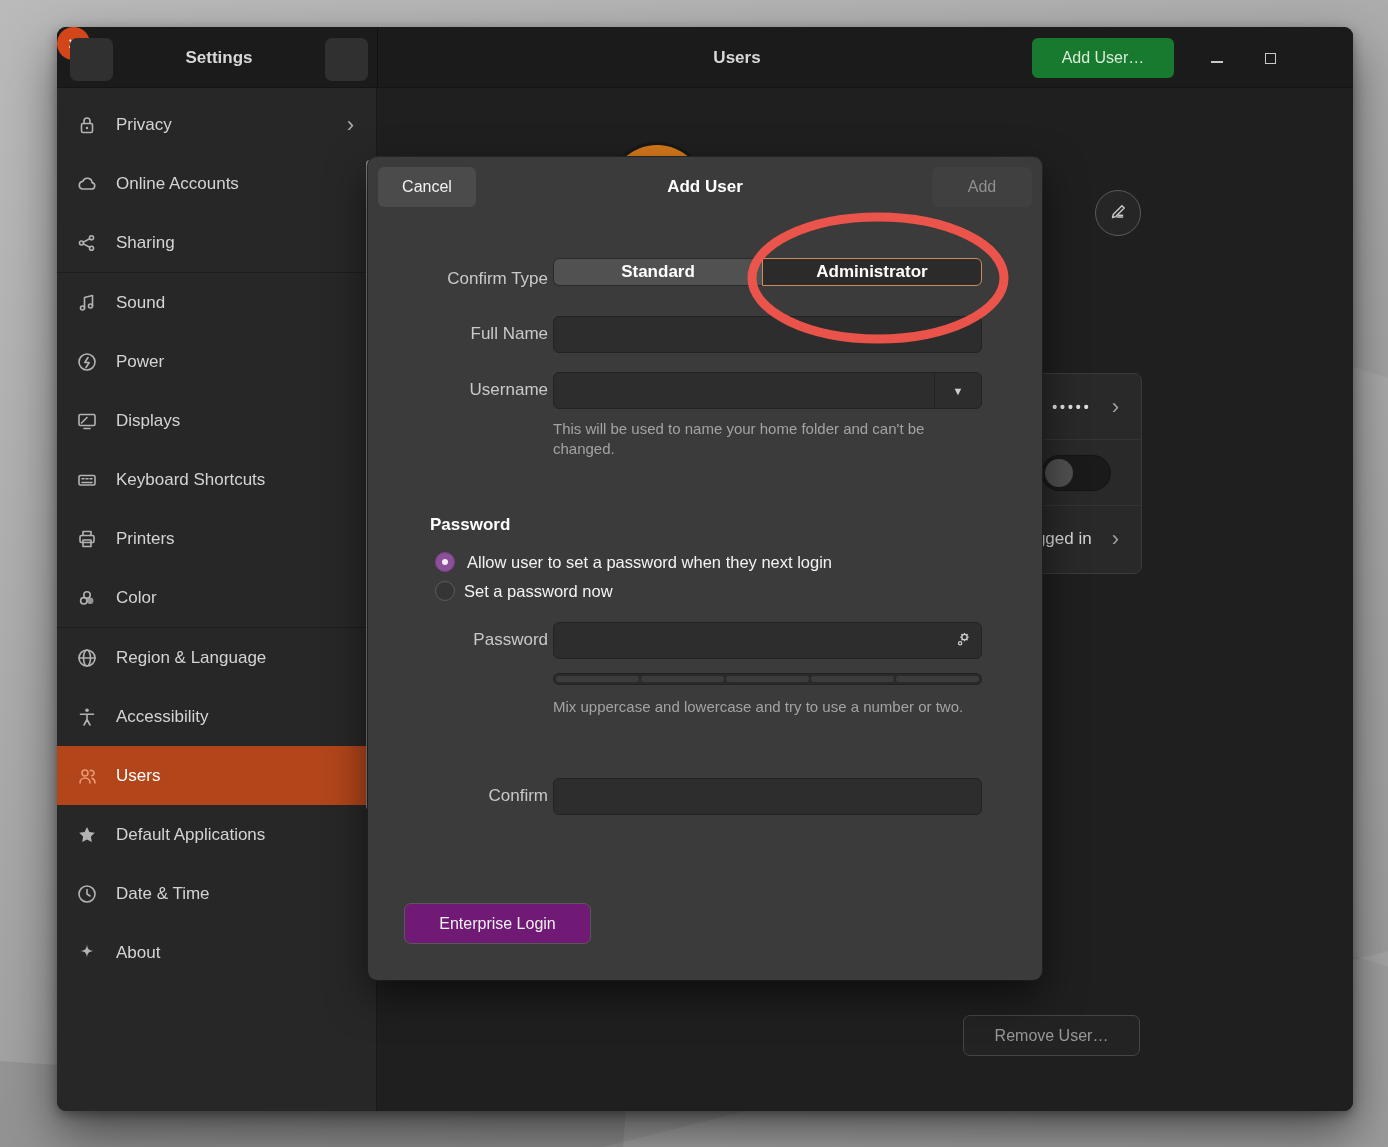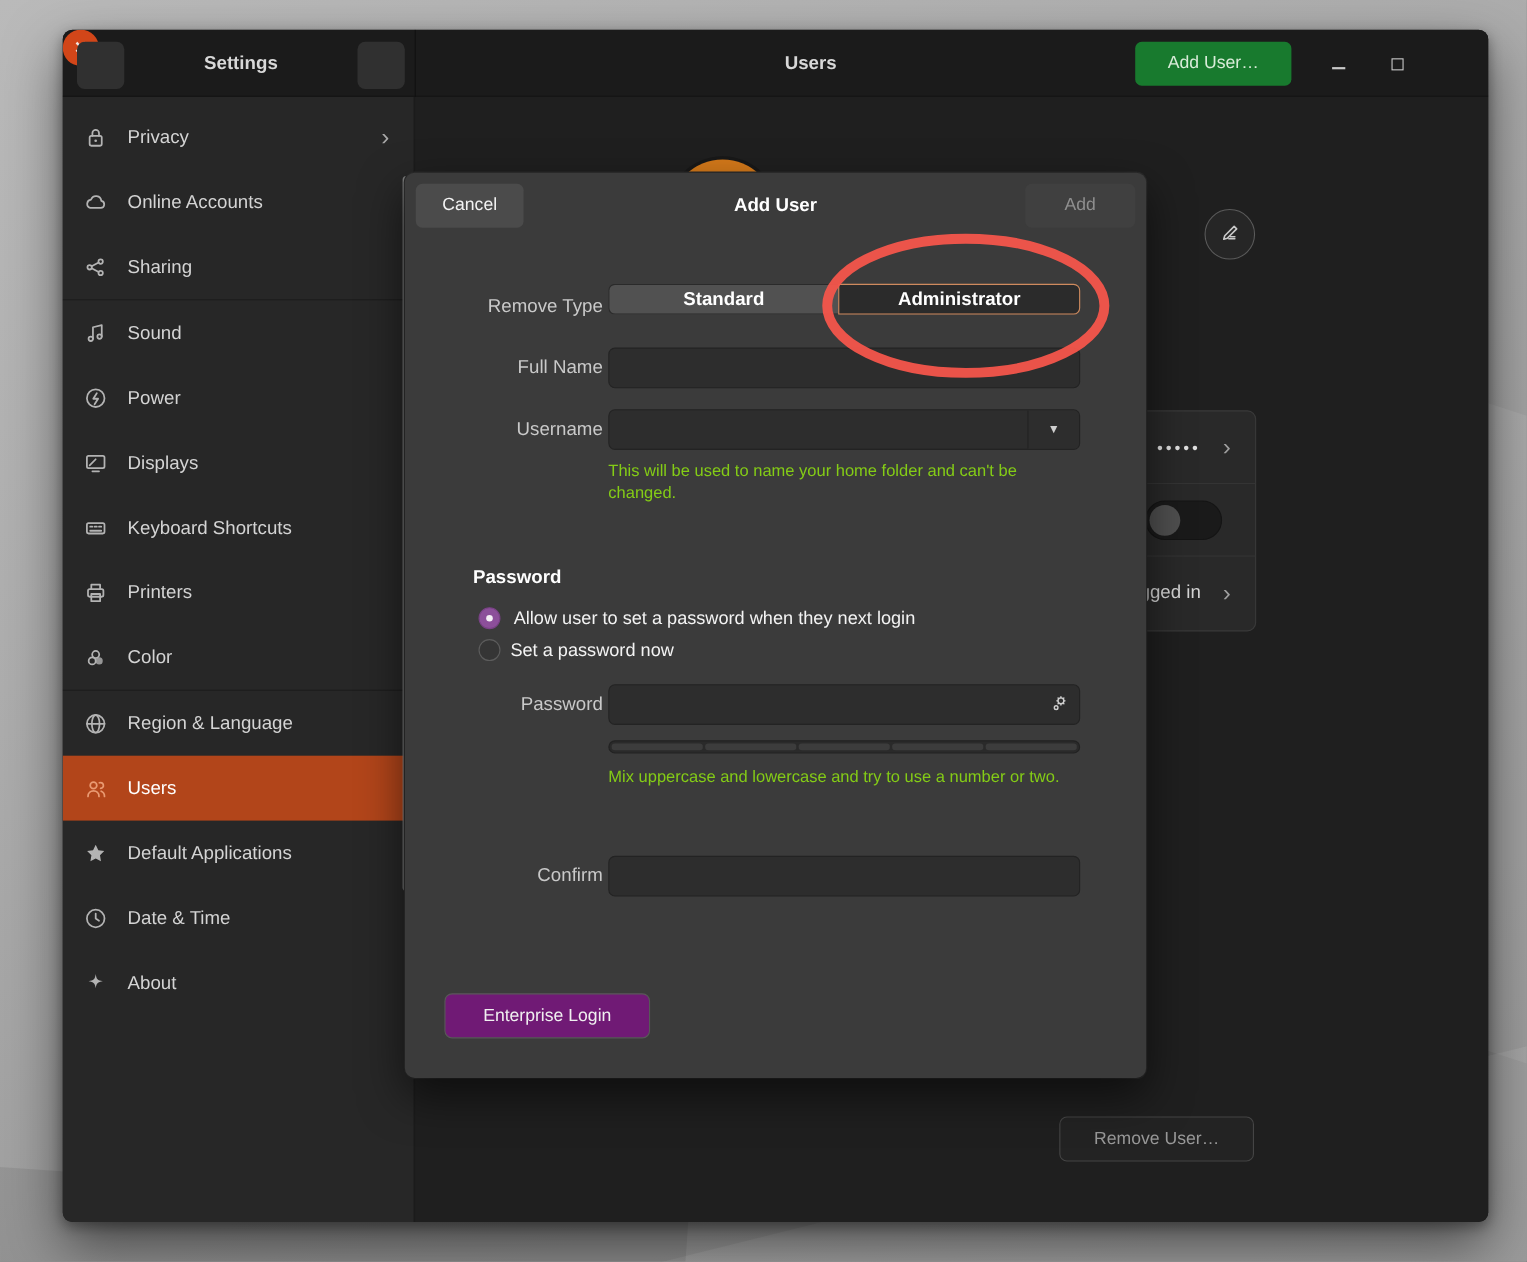--- a/index.html
+++ b/index.html
@@ -84,21 +84,21 @@
     color:#fff;font-size:17px;font-weight:bold;cursor:pointer;}
   #seg-admin{flex:1;background:#2b2b2b;border:1px solid #cf8a5e;border-radius:0 6px 6px 0;
     color:#fff;font-size:17px;font-weight:bold;box-shadow:inset 0 0 0 1px #2b2b2b;cursor:pointer;}
   .dlg-input{position:absolute;left:185px;width:429px;height:37px;background:#2d2d2d;border:1px solid #232323;border-radius:6px;
     color:#eee;font-size:16px;padding:0 10px;outline:none;}
   #fullname-input{top:159px;} #confirm-input{top:621px;}
   #username-combo{position:absolute;left:185px;top:215px;width:429px;height:37px;background:#2d2d2d;
     border:1px solid #232323;border-radius:6px;display:flex;overflow:hidden;}
   #username-input{flex:1;background:transparent;border:none;outline:none;color:#eee;font-size:16px;padding:0 10px;}
   #username-dd{flex:0 0 47px;border:none;border-left:1px solid #232323;background:#2d2d2d;color:#cfcfcf;font-size:11px;cursor:pointer;}
-  .help-text{position:absolute;left:185px;width:424px;color:#84cc16;font-size:15px;line-height:20px;}
+  .help-text{position:absolute;left:185px;width:424px;color:#a3a3a3;font-size:15px;line-height:20px;}
   #username-help{top:262px;}
   #pw-heading{position:absolute;left:62px;top:358px;color:#ffffff;font-weight:bold;font-size:17px;}
   .radio-row{position:absolute;left:67px;display:flex;align-items:center;gap:9px;cursor:pointer;}
   #radio-row-1{top:395px;gap:12px;} #radio-row-2{top:424px;}
   .radio{width:20px;height:20px;border-radius:50%;flex:none;position:relative;}
   .radio.on{background:#8c4f9a;border:1px solid #7a4287;}
   .radio.on::after{content:"";position:absolute;left:6px;top:6px;width:6px;height:6px;border-radius:50%;background:#f4eef5;}
   .radio.off{background:#353535;border:1px solid #5c5c5c;}
   .radio-label{color:#f3f3f3;font-size:16.5px;}
   #password-wrap{position:absolute;left:185px;top:465px;width:429px;height:37px;background:#2d2d2d;
@@ -261,20 +261,30 @@
         <span class="si-icon">
               <svg viewBox="0 0 24 24" fill="none" stroke="currentColor" stroke-width="1.6" stroke-linecap="round" stroke-linejoin="round">
                 <circle cx="12" cy="12" r="8"></circle>
                 <ellipse cx="12" cy="12" rx="3.5" ry="8"></ellipse>
                 <line x1="4" y1="12" x2="20" y2="12"></line>
               </svg>
             </span>
         <span class="si-label">Region &amp; Language</span>
 
       </div>
+          <div class="side-item">
+        <span class="si-icon">
+              <svg viewBox="0 0 24 24" fill="none" stroke="currentColor" stroke-width="1.6" stroke-linecap="round" stroke-linejoin="round">
+                <circle cx="12" cy="5.3" r="1.8" fill="currentColor" stroke="none"></circle>
+                <path d="M5.5 9.2h13M12 9.2v5.3l-3 5.5M12 14.5l3 5.5"></path>
+              </svg>
+            </span>
+        <span class="si-label">Accessibility</span>
+
+      </div>
           <div class="side-item selected" style="background: rgb(178, 69, 26);">
         <span class="si-icon">
               <svg viewBox="0 0 24 24" fill="none" stroke="currentColor" stroke-width="1.6" stroke-linecap="round" stroke-linejoin="round">
                 <circle cx="10" cy="9" r="3"></circle>
                 <path d="M5 19c0-3 2.2-5 5-5s5 2 5 5"></path>
                 <path d="M15.3 6.6a2.7 2.7 0 1 1 1.2 5.2M17 14.3c1.9.7 3 2.3 3 4.7"></path>
               </svg>
             </span>
         <span class="si-label">Users</span>
 
@@ -336,21 +346,21 @@
         </div>
       </div>
       <button id="remove-user-btn">Remove User…</button>
     </div>
 
     <section id="dialog">
       <button id="dlg-cancel">Cancel</button>
       <div id="dlg-title">Add User</div>
       <button id="dlg-add">Add</button>
 
-      <div class="dlg-label" id="lbl-account">Remove Type</div>
+      <div class="dlg-label" id="lbl-account">Confirm Type</div>
       <div id="segmented">
         <button id="seg-standard">Standard</button>
         <button id="seg-admin" style="border-color: rgb(207, 138, 94);">Administrator</button>
       </div>
 
       <div class="dlg-label" id="lbl-fullname">Full Name</div>
       <input class="dlg-input" id="fullname-input" value="" style="">
 
       <div class="dlg-label" id="lbl-username">Username</div>
       <div id="username-combo">

